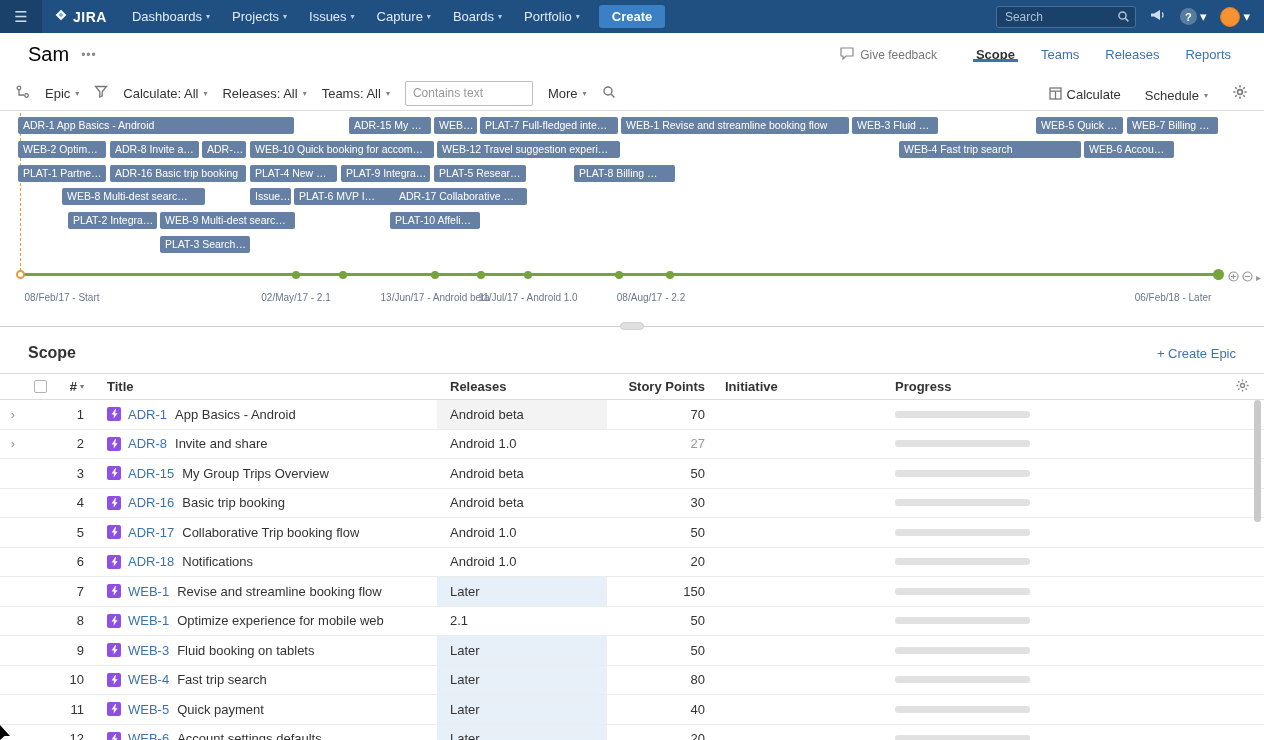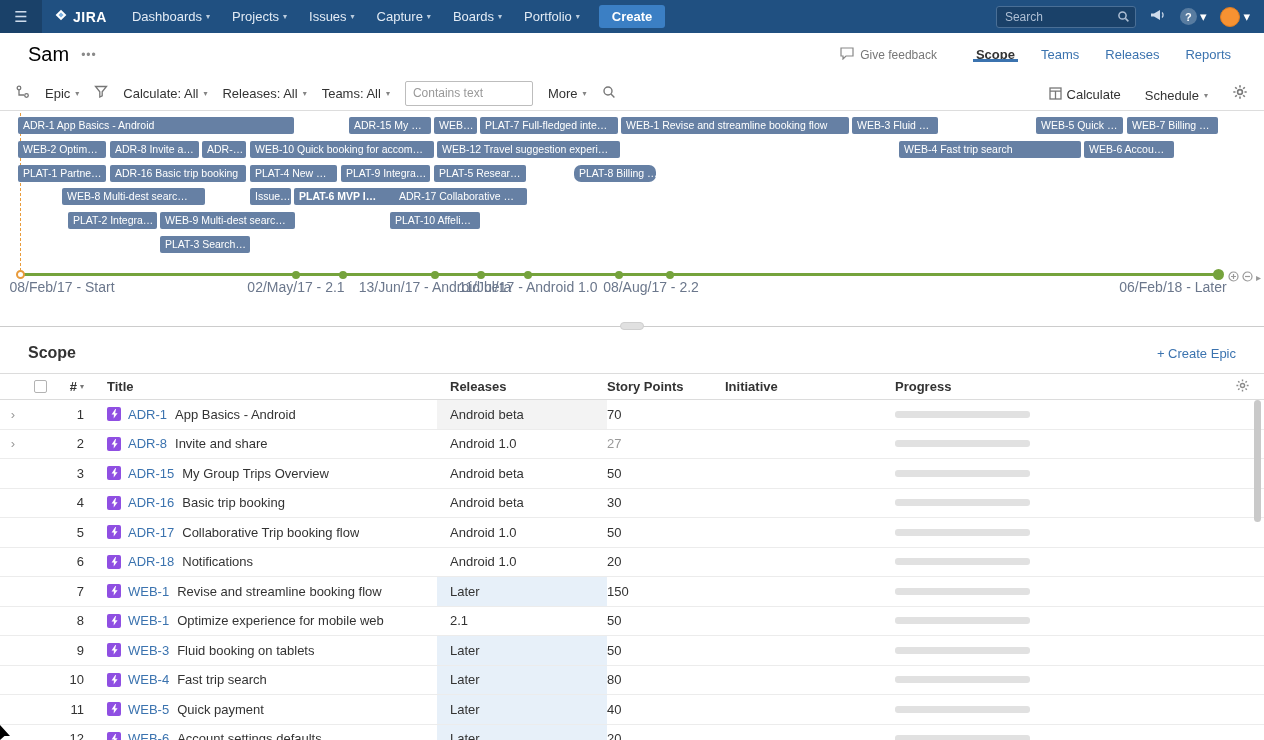--- a/index.html
+++ b/index.html
@@ -51,41 +51,41 @@
   .tl-canvas { position:absolute; inset:0; }
   .today-line { position:absolute; left:20px; top:2px; height:158px; border-left:1px dashed var(--milestone-orange); z-index:1; }
   .epic-bar { position:absolute; height:17px; line-height:17px; background:var(--epic-bar); color:#fff; font-size:10.5px; padding:0 5px; border-radius:2px; white-space:nowrap; overflow:hidden; cursor:pointer; z-index:2; }
   .tl-axis { position:absolute; left:0; right:0; top:158px; height:12px; }
   .axis-line { position:absolute; top:4px; height:3px; background:var(--axis-green); border-radius:2px; }
   .mdot { position:absolute; width:8px; height:8px; border-radius:50%; background:var(--axis-green); top:1.5px; }
   .start-marker { position:absolute; width:9px; height:9px; border-radius:50%; background:#fff; border:2px solid var(--milestone-orange); top:1px; }
   .end-marker { position:absolute; width:11px; height:11px; border-radius:50%; background:var(--axis-green); top:0; }
   .tl-controls { position:absolute; left:1228px; top:-1px; display:flex; gap:3px; align-items:center; color:#999; }
   .tl-labels { position:absolute; left:0; right:0; top:168px; height:14px; }
-  .axis-label { position:absolute; transform:translateX(-50%); font-size:14px; color:var(--axis-label); white-space:nowrap; }
+  .axis-label { position:absolute; transform:translateX(-50%); font-size:10px; color:var(--axis-label); white-space:nowrap;margin-top:13px; }
   .divider-handle { position:absolute; left:620px; bottom:-4px; width:24px; height:8px; background:#e0e0e0; border:1px solid #cfcfcf; border-radius:4px; cursor:row-resize; z-index:3; }
 
   
   .scope-head { display:flex; align-items:center; padding:17px 28px 11px 28px; }
   .scope-title { font-size:16px; font-weight:bold; color:#333; }
   .create-epic { margin-left:auto; color:var(--link); font-size:13px; cursor:pointer; }
 
   .thead, .trow { display:grid; grid-template-columns:26px 28px 32px 351px 170px 100px 173px 160px 1fr; align-items:center; }
   .thead { height:27px; border-top:1px solid #dcdcdc; border-bottom:1px solid #dcdcdc; font-size:13px; font-weight:bold; color:#333; }
   .trow { height:29.5px; border-bottom:1px solid #ececec; font-size:13px; }
   .c-check { display:flex; justify-content:center; }
   .checkbox { width:13px; height:13px; border:1px solid #b3b3b3; border-radius:2px; background:#fff; cursor:pointer; }
   .c-num { text-align:right; padding-right:2px; color:#333; }
   .thead .c-num { display:flex; justify-content:flex-end; align-items:center; gap:3px; }
   .c-title { display:flex; align-items:center; padding-left:21px; overflow:hidden; white-space:nowrap; }
   .thead .c-release { padding-left:13px; }
   .c-release { height:100%; display:flex; align-items:center; padding-left:13px; font-size:13px; }
   .c-release.later { background:var(--later-bg); }
   .c-release.dim { background:var(--dim-bg); }
-  .c-points { padding-right:2px; }
+  .c-points { text-align:right; padding-right:2px; }
   .c-points.muted { color:#9a9a9a; }
   .thead .c-init { padding-left:18px; }
   .c-progress { padding-left:15px; }
   .pbar { width:135px; height:7px; background:#e1e1e1; border-radius:3px; }
   .c-end { display:flex; justify-content:flex-end; padding-right:14px; }
   .chevron-cell { display:flex; justify-content:center; }
   .chevron { font-size:13px; color:#999; cursor:pointer; line-height:1; }
   .epic-icon { width:14px; height:14px; border-radius:2px; background:var(--epic-icon); display:inline-flex; align-items:center; justify-content:center; flex:0 0 14px; }
   .key { color:var(--link); margin-left:7px; cursor:pointer; text-decoration:none; }
   .ttl { margin-left:8px; color:#333; overflow:hidden; text-overflow:ellipsis; }
@@ -265,24 +265,24 @@
       <div class="epic-bar" style="left: 202px; top: 29.8px; width: 44px;">ADR-…</div>
       <div class="epic-bar" style="left: 250px; top: 29.8px; width: 184px;">WEB-10 Quick booking for accom…</div>
       <div class="epic-bar" style="left: 437px; top: 29.8px; width: 183px;">WEB-12 Travel suggestion experi…</div>
       <div class="epic-bar" style="left: 899px; top: 29.8px; width: 182px;">WEB-4 Fast trip search</div>
       <div class="epic-bar" style="left: 1084px; top: 29.8px; width: 90px;">WEB-6 Accou…</div>
       <div class="epic-bar" style="left: 18px; top: 53.6px; width: 88px;">PLAT-1 Partne…</div>
       <div class="epic-bar" style="left: 110px; top: 53.6px; width: 136px;">ADR-16 Basic trip booking</div>
       <div class="epic-bar" style="left: 250px; top: 53.6px; width: 87px;">PLAT-4 New …</div>
       <div class="epic-bar" style="left: 341px; top: 53.6px; width: 89px;">PLAT-9 Integra…</div>
       <div class="epic-bar" style="left: 434px; top: 53.6px; width: 92px;">PLAT-5 Resear…</div>
-      <div class="epic-bar" style="left: 574px; top: 53.6px; width: 82px; border-radius: 7px;">PLAT-8 Billing …</div>
+      <div class="epic-bar" style="left: 574px; top: 53.6px; width: 101px;">PLAT-8 Billing …</div>
       <div class="epic-bar" style="left: 62px; top: 77.4px; width: 143px;">WEB-8 Multi-dest searc…</div>
       <div class="epic-bar" style="left: 250px; top: 77.4px; width: 41px;">Issue…</div>
-      <div class="epic-bar" style="left: 294px; top: 77.4px; width: 109px; font-weight: bold;">PLAT-6 MVP I…</div>
+      <div class="epic-bar" style="left: 294px; top: 77.4px; width: 109px;">PLAT-6 MVP I…</div>
       <div class="epic-bar" style="left: 394px; top: 77.4px; width: 133px;">ADR-17 Collaborative …</div>
       <div class="epic-bar" style="left: 68px; top: 101.2px; width: 89px;">PLAT-2 Integra…</div>
       <div class="epic-bar" style="left: 160px; top: 101.2px; width: 135px;">WEB-9 Multi-dest searc…</div>
       <div class="epic-bar" style="left: 390px; top: 101.2px; width: 90px;">PLAT-10 Affeli…</div>
       <div class="epic-bar" style="left: 160px; top: 125px; width: 90px;">PLAT-3 Search…</div>
     </div>
   <div class="tl-axis">
     <div class="axis-line" style="left: 20px; width: 1198px;"></div>
     <div class="tl-controls">
       <span>

